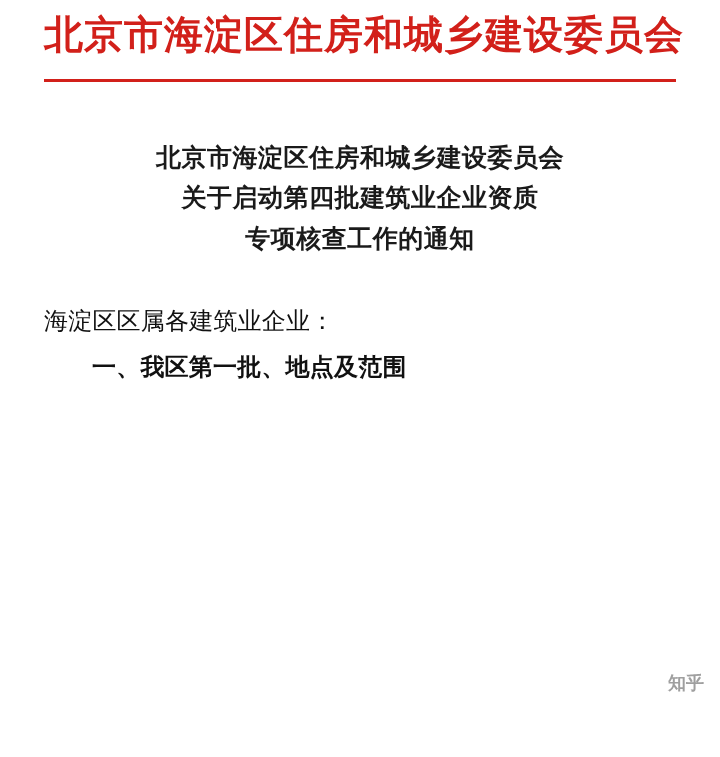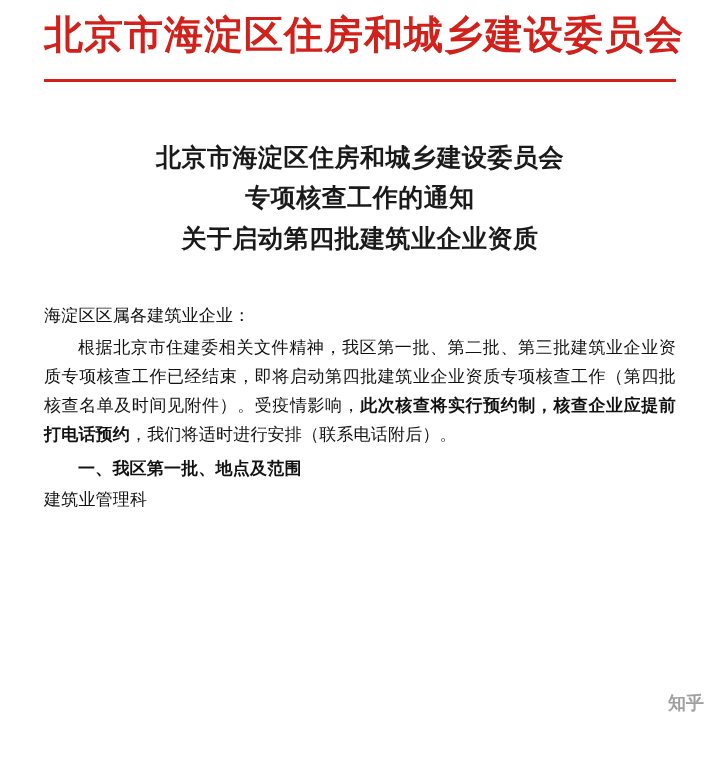--- a/index.html
+++ b/index.html
@@ -50,21 +50,21 @@
     line-height: 1.62;
     color: #1a1a1a;
     letter-spacing: 0.5px;
   }
   .doc-title div {
     white-space: nowrap;
   }
   
   .body-text {
     margin-top: 42px;
-    font-size: 17px;
+    font-size: 24px;
     line-height: 1.72;
     color: #111111;
     text-align: justify;
     letter-spacing: 0.2px;
   }
   .p {
     margin: 0 0 2px 0;
   }
   .indent {
     text-indent: 2em;
@@ -81,21 +81,21 @@
     text-indent: 2em;
     margin: 0;
   }
   .info-line.cont {
     text-indent: 0;
   }
   
   .watermark {
     position: absolute;
     right: 16px;
-    bottom: 4px;
+    bottom: 24px;
     display: flex;
     align-items: center;
     gap: 6px;
     color: #9a9a9a;
     font-size: 17px;
     font-family: "Liberation Sans", sans-serif;
     opacity: 0.95;
   }
   .watermark .zh-logo {
     font-weight: bold;
@@ -109,34 +109,32 @@
 
 <div class="page">
 
   <div class="letterhead">
     <div class="letterhead-title">北京市海淀区住房和城乡建设委员会</div>
     <div class="letterhead-rule"></div>
   </div>
 
   <div class="doc-title">
     <div>北京市海淀区住房和城乡建设委员会</div>
+    <div>关于启动第四批建筑业企业资质</div>
     <div>专项核查工作的通知</div>
-    <div>关于启动第四批建筑业企业资质</div>
   </div>
 
   <div class="body-text">
 
     <p class="p">海淀区区属各建筑业企业：</p>
 
-    <p class="p indent"><span>根据北京市住建委相关文件精神，我区第一批、第二批、第三批建筑业企业资质专项核查工作已经结束，即将启动第四批建筑业企业资质专项核查工作（第四批核查名单及时间见附件）。受疫情影响，</span><span class="bold">此次核查将实行预约制，核查企业应提前打电话预约</span><span>，我们将适时进行安排（联系电话附后）。</span></p>
 
 
     <p class="p section-heading">一、我区第一批、地点及范围</p>
 
-    <p class="p info-line cont">建筑业管理科</p>
 
   </div>
 
   <div class="watermark">
     <span class="zh-logo">知乎</span>
   </div>
 
 </div>
 
 </body></html>

